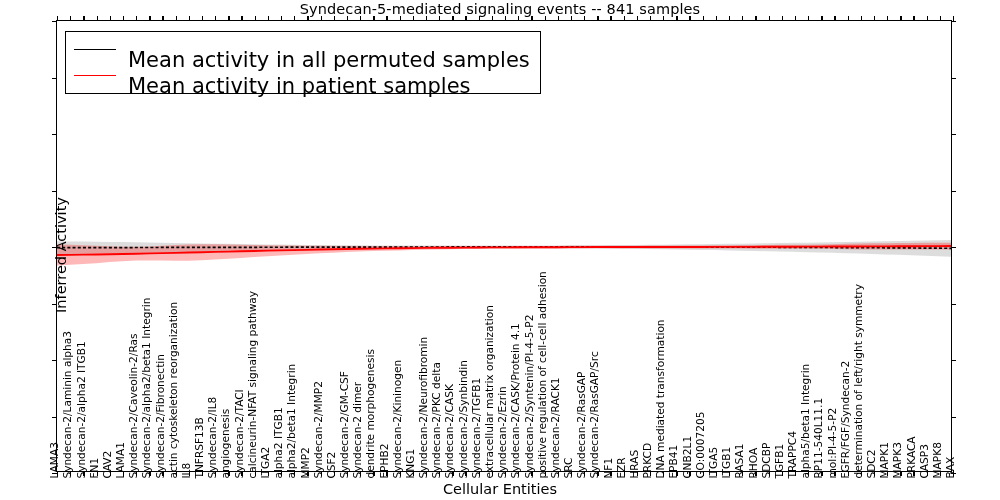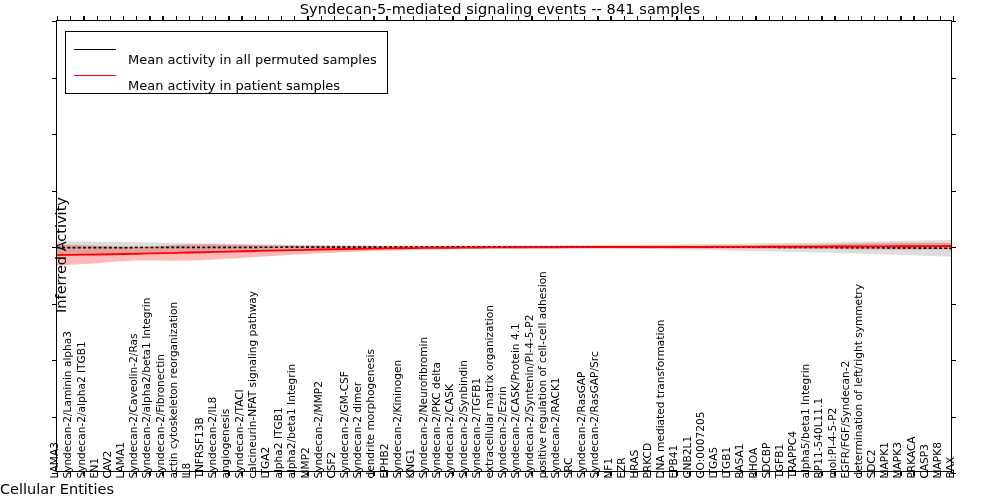--- a/index.html
+++ b/index.html
@@ -21,30 +21,30 @@
           pointer-events:none;}
 
   
   .xtickmark{position:absolute;bottom:-5px;width:1.3px;height:5px;background:#000;}
   .xtickmark.t{bottom:auto;top:-5px;}
 
   
   .xlab{position:absolute;font-size:10.6px;white-space:nowrap;
         transform-origin:left bottom;transform:rotate(-90deg);
         line-height:1;}
-  #xlabel{position:absolute;left:0;top:481px;width:1000px;text-align:left;
+  #xlabel{position:absolute;left:0;top:481px;width:1000px;text-align:center;
           font-size:14.5px;}
 
   
   #legend{position:absolute;left:8px;top:10px;background:#fff;
           border:1.2px solid #000;padding:4px 10px 5px 8px;}
   .lrow{display:flex;align-items:center;height:26px;}
   .lline{width:42px;height:0;border-top:1.6px solid #000;margin-right:12px;}
   .lline.red{border-top-color:#ff0000;}
-  .ltxt{font-size:13px;margin-top:21px;}
+  .ltxt{font-size:21px;margin-top:21px;}
 </style>
 </head>
 <body>
 
 <div id="fig">
 
   <div id="title">Syndecan-5-mediated signaling events -- 841 samples</div>
 
   <div id="plot">
     <svg id="svgwrap" viewBox="0 0 896 452" preserveAspectRatio="none">

